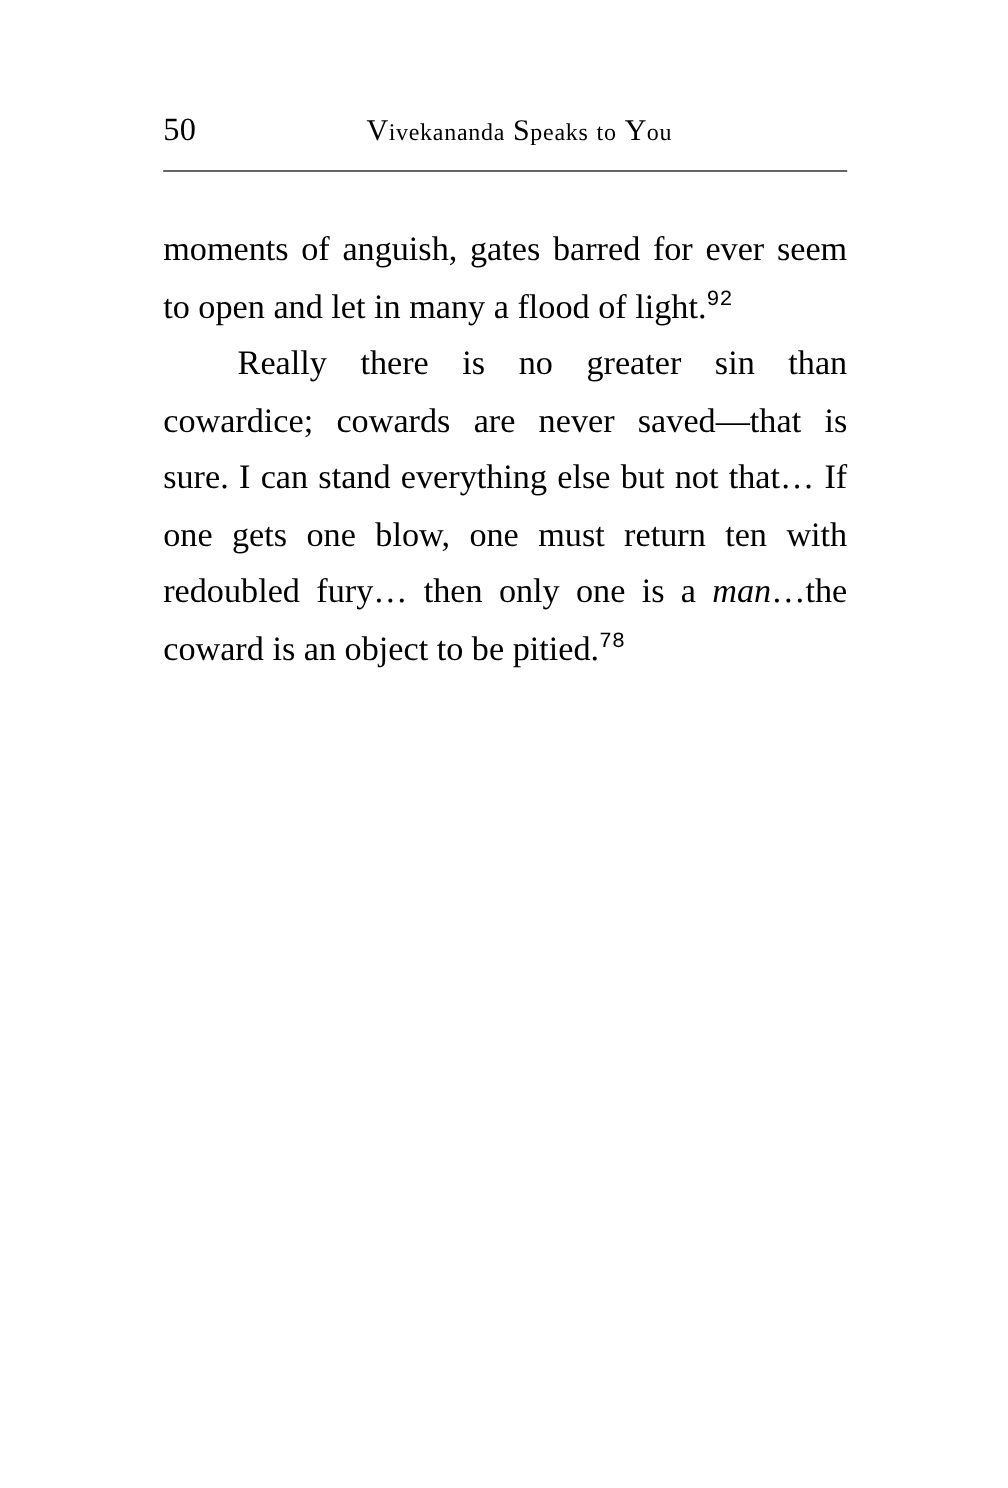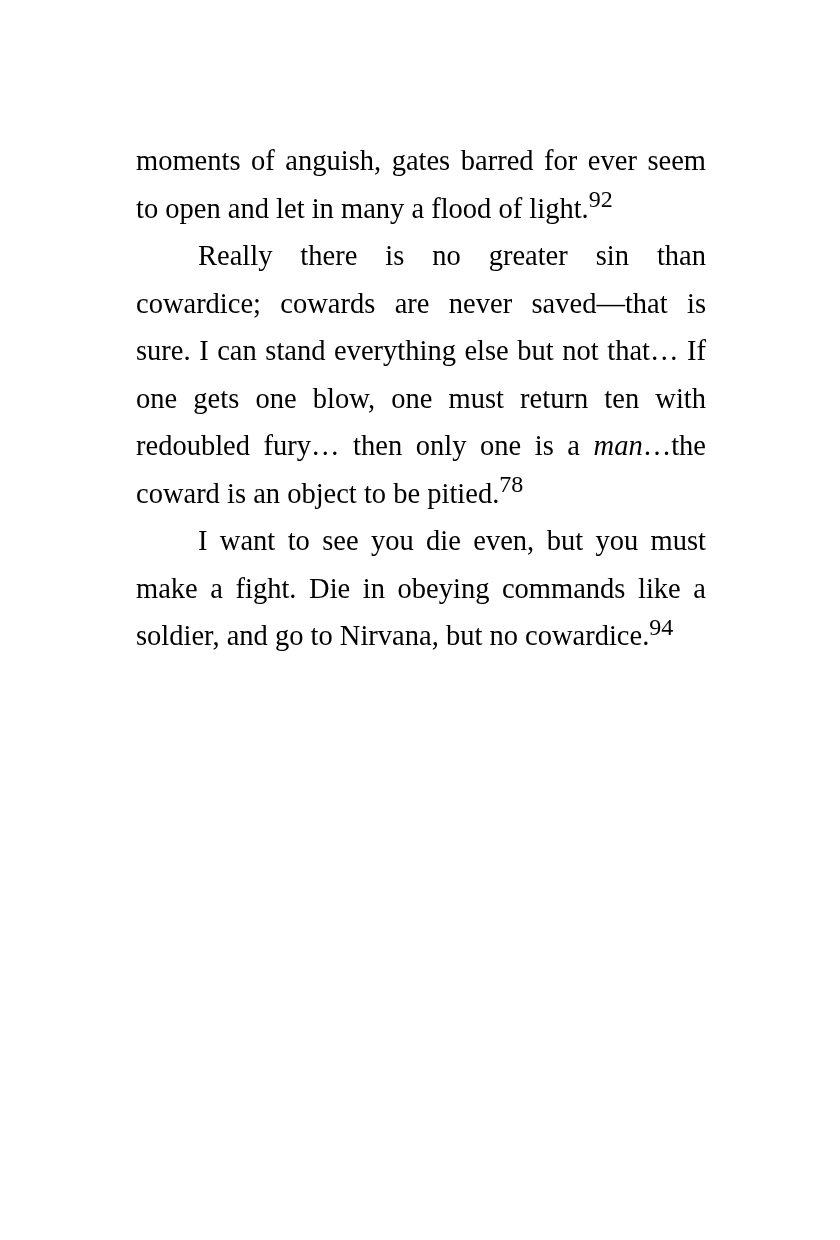--- a/index.html
+++ b/index.html
@@ -71,43 +71,46 @@
     hyphens: none;
     font-family: "Liberation Serif", serif;
   }
   p.para.indent {
     text-indent: 62px;
   }
   p.para + p.para {
     margin-top: 0px;
   }
   .fn {
-    font-size: 24px;
+    font-size: 18px;
     vertical-align: super;
     line-height: 0;
-    font-family: Liberation Serif, serif;
+    font-family: Liberation Mono, monospace;
     margin-top: 20px;
   }
   em {
     font-style: italic;
     margin-top: 44px;
   }
 </style>
 </head>
 <body>
 
 <div class="page">
 
   <div class="content">
 
+    <div class="running-head">
+      <div class="folio">50</div>
+      <div class="book-title"><span class="smallcap-first">V</span><span class="smallcaps">ivekananda</span>&nbsp;<span class="smallcap-first">S</span><span class="smallcaps">peaks</span>&nbsp;<span class="smallcaps">to</span>&nbsp;<span class="smallcap-first">Y</span><span class="smallcaps">ou</span></div>
+    </div>
 
     <div class="body-text">
 
       <p class="para"><span>moments of anguish, gates barred for ever seem to open and let in many a flood of light.</span><span class="fn">92</span></p>
 
       <p class="para indent"><span>Really there is no greater sin than cowardice; cowards are never saved—that is sure. I can stand everything else but not that… If one gets one blow, one must return ten with redoubled fury… then only one is a </span><em>man</em><span>…the coward is an object to be pitied.</span><span class="fn">78</span></p>
 
-      <p class="para indent"><span>I want to see you die even, but you must make a fight. Die in obeying commands like a soldier, and go to Nirvana, but no cowardice.</span><span class="fn">94</span></p>
 
 
     </div>
   </div>
 </div>
 
 </body></html>

